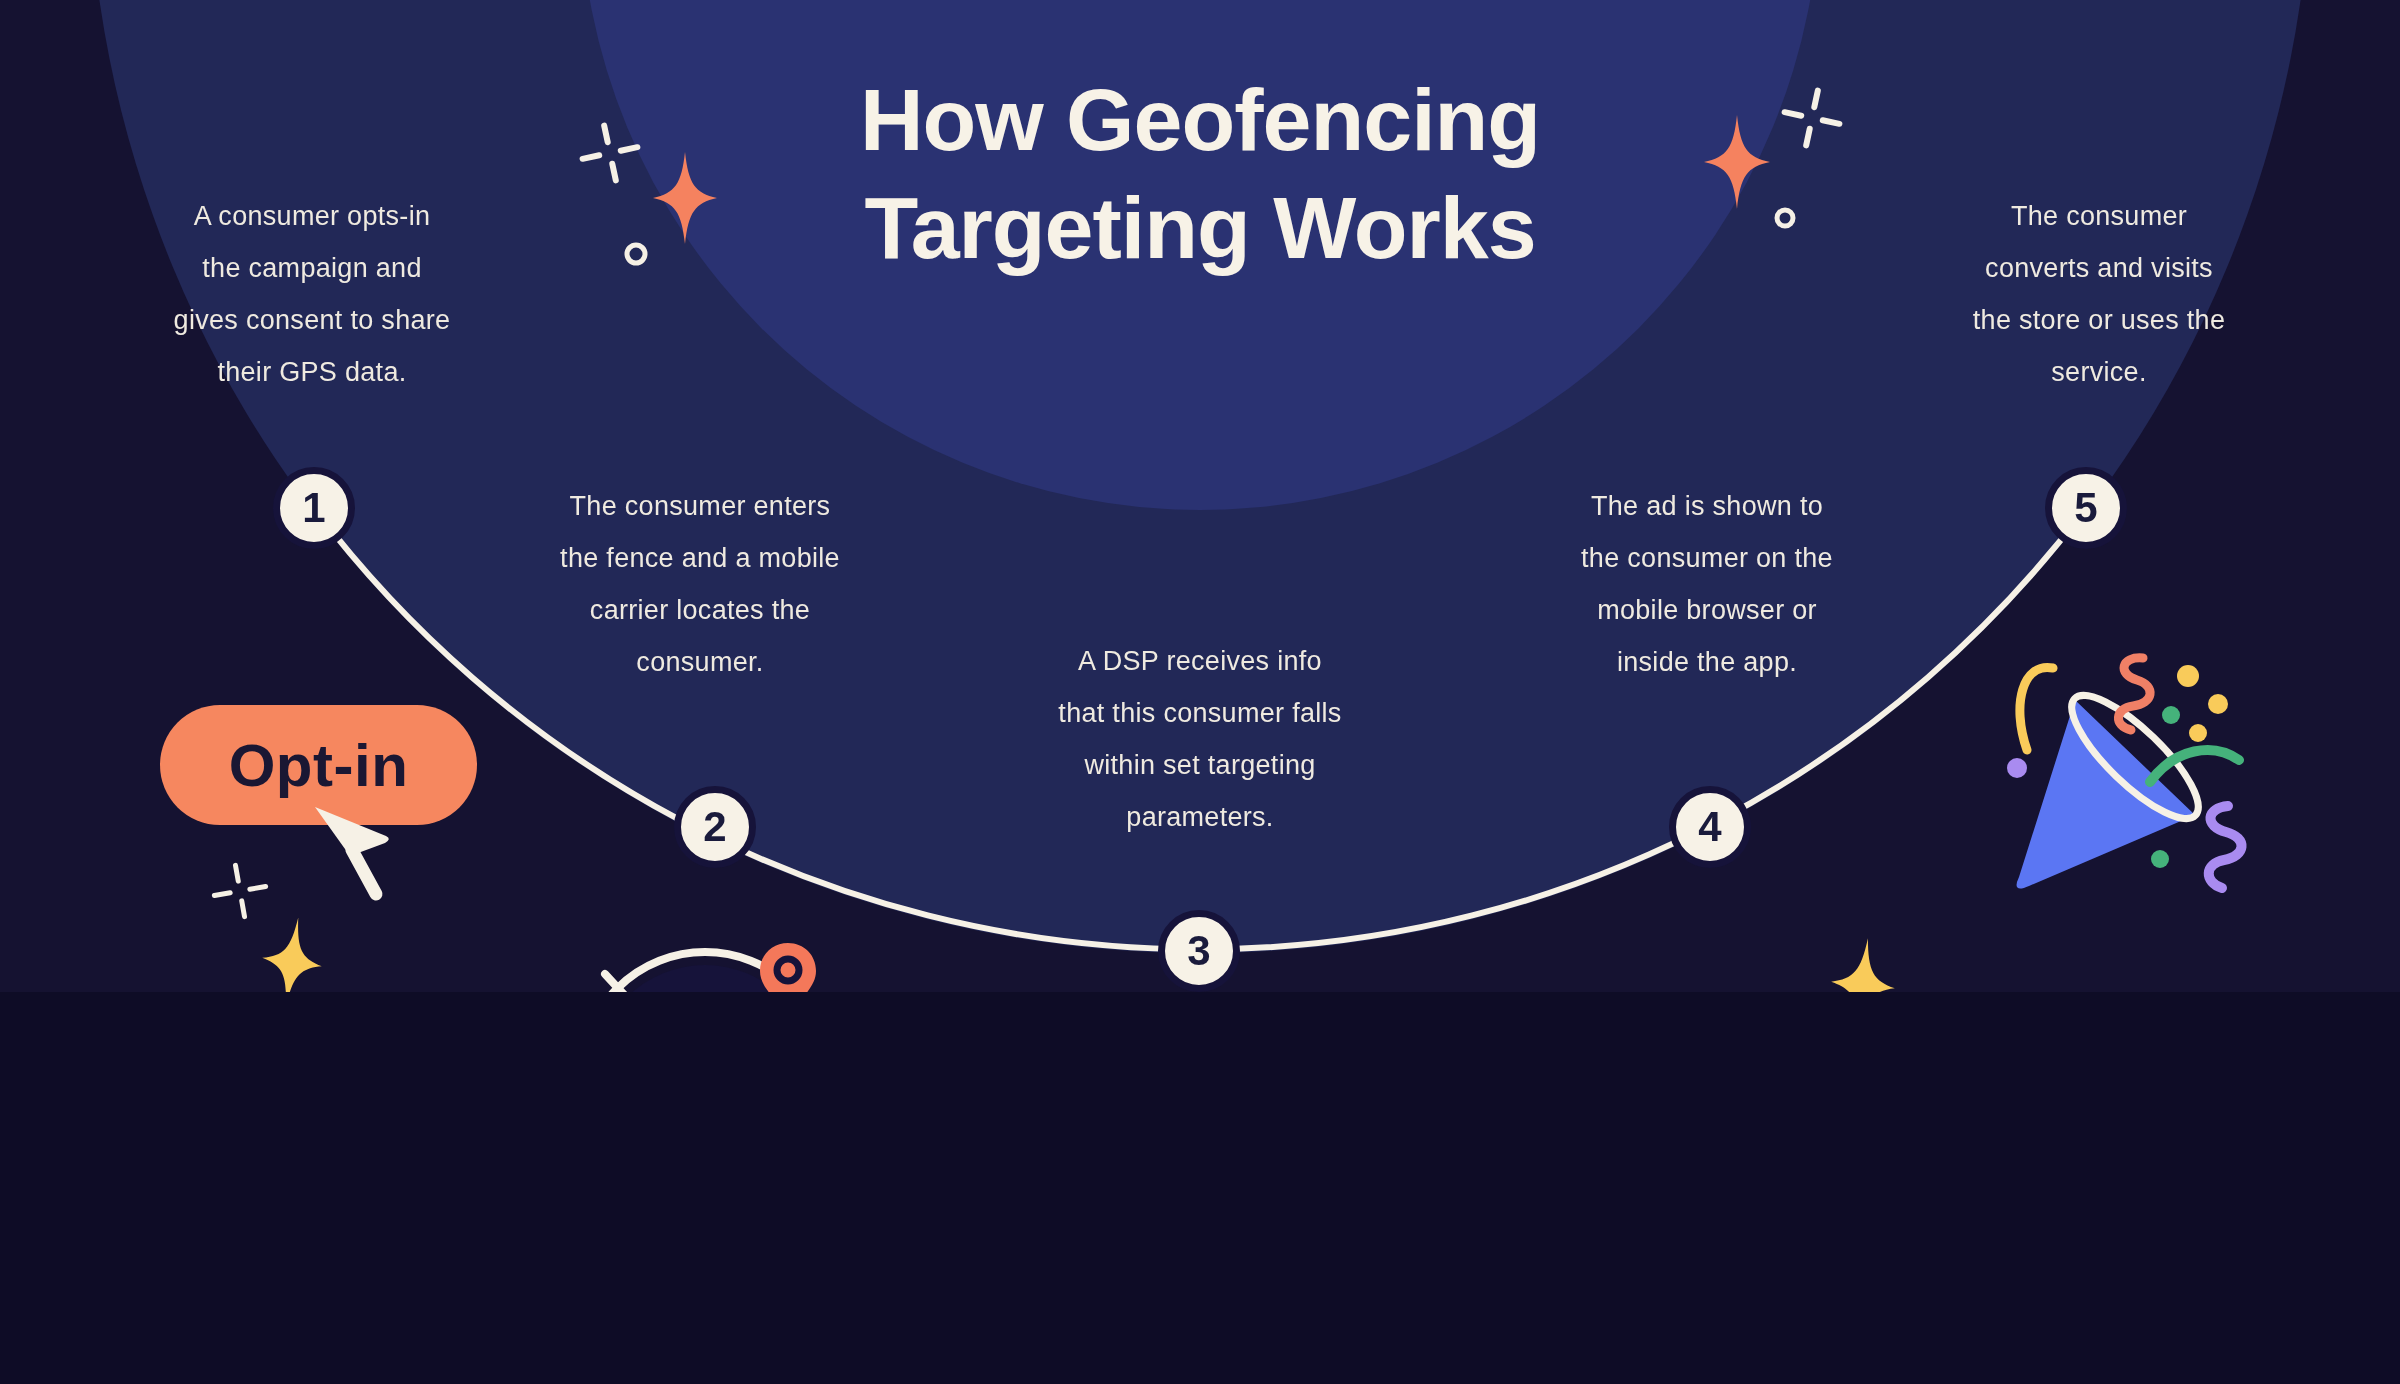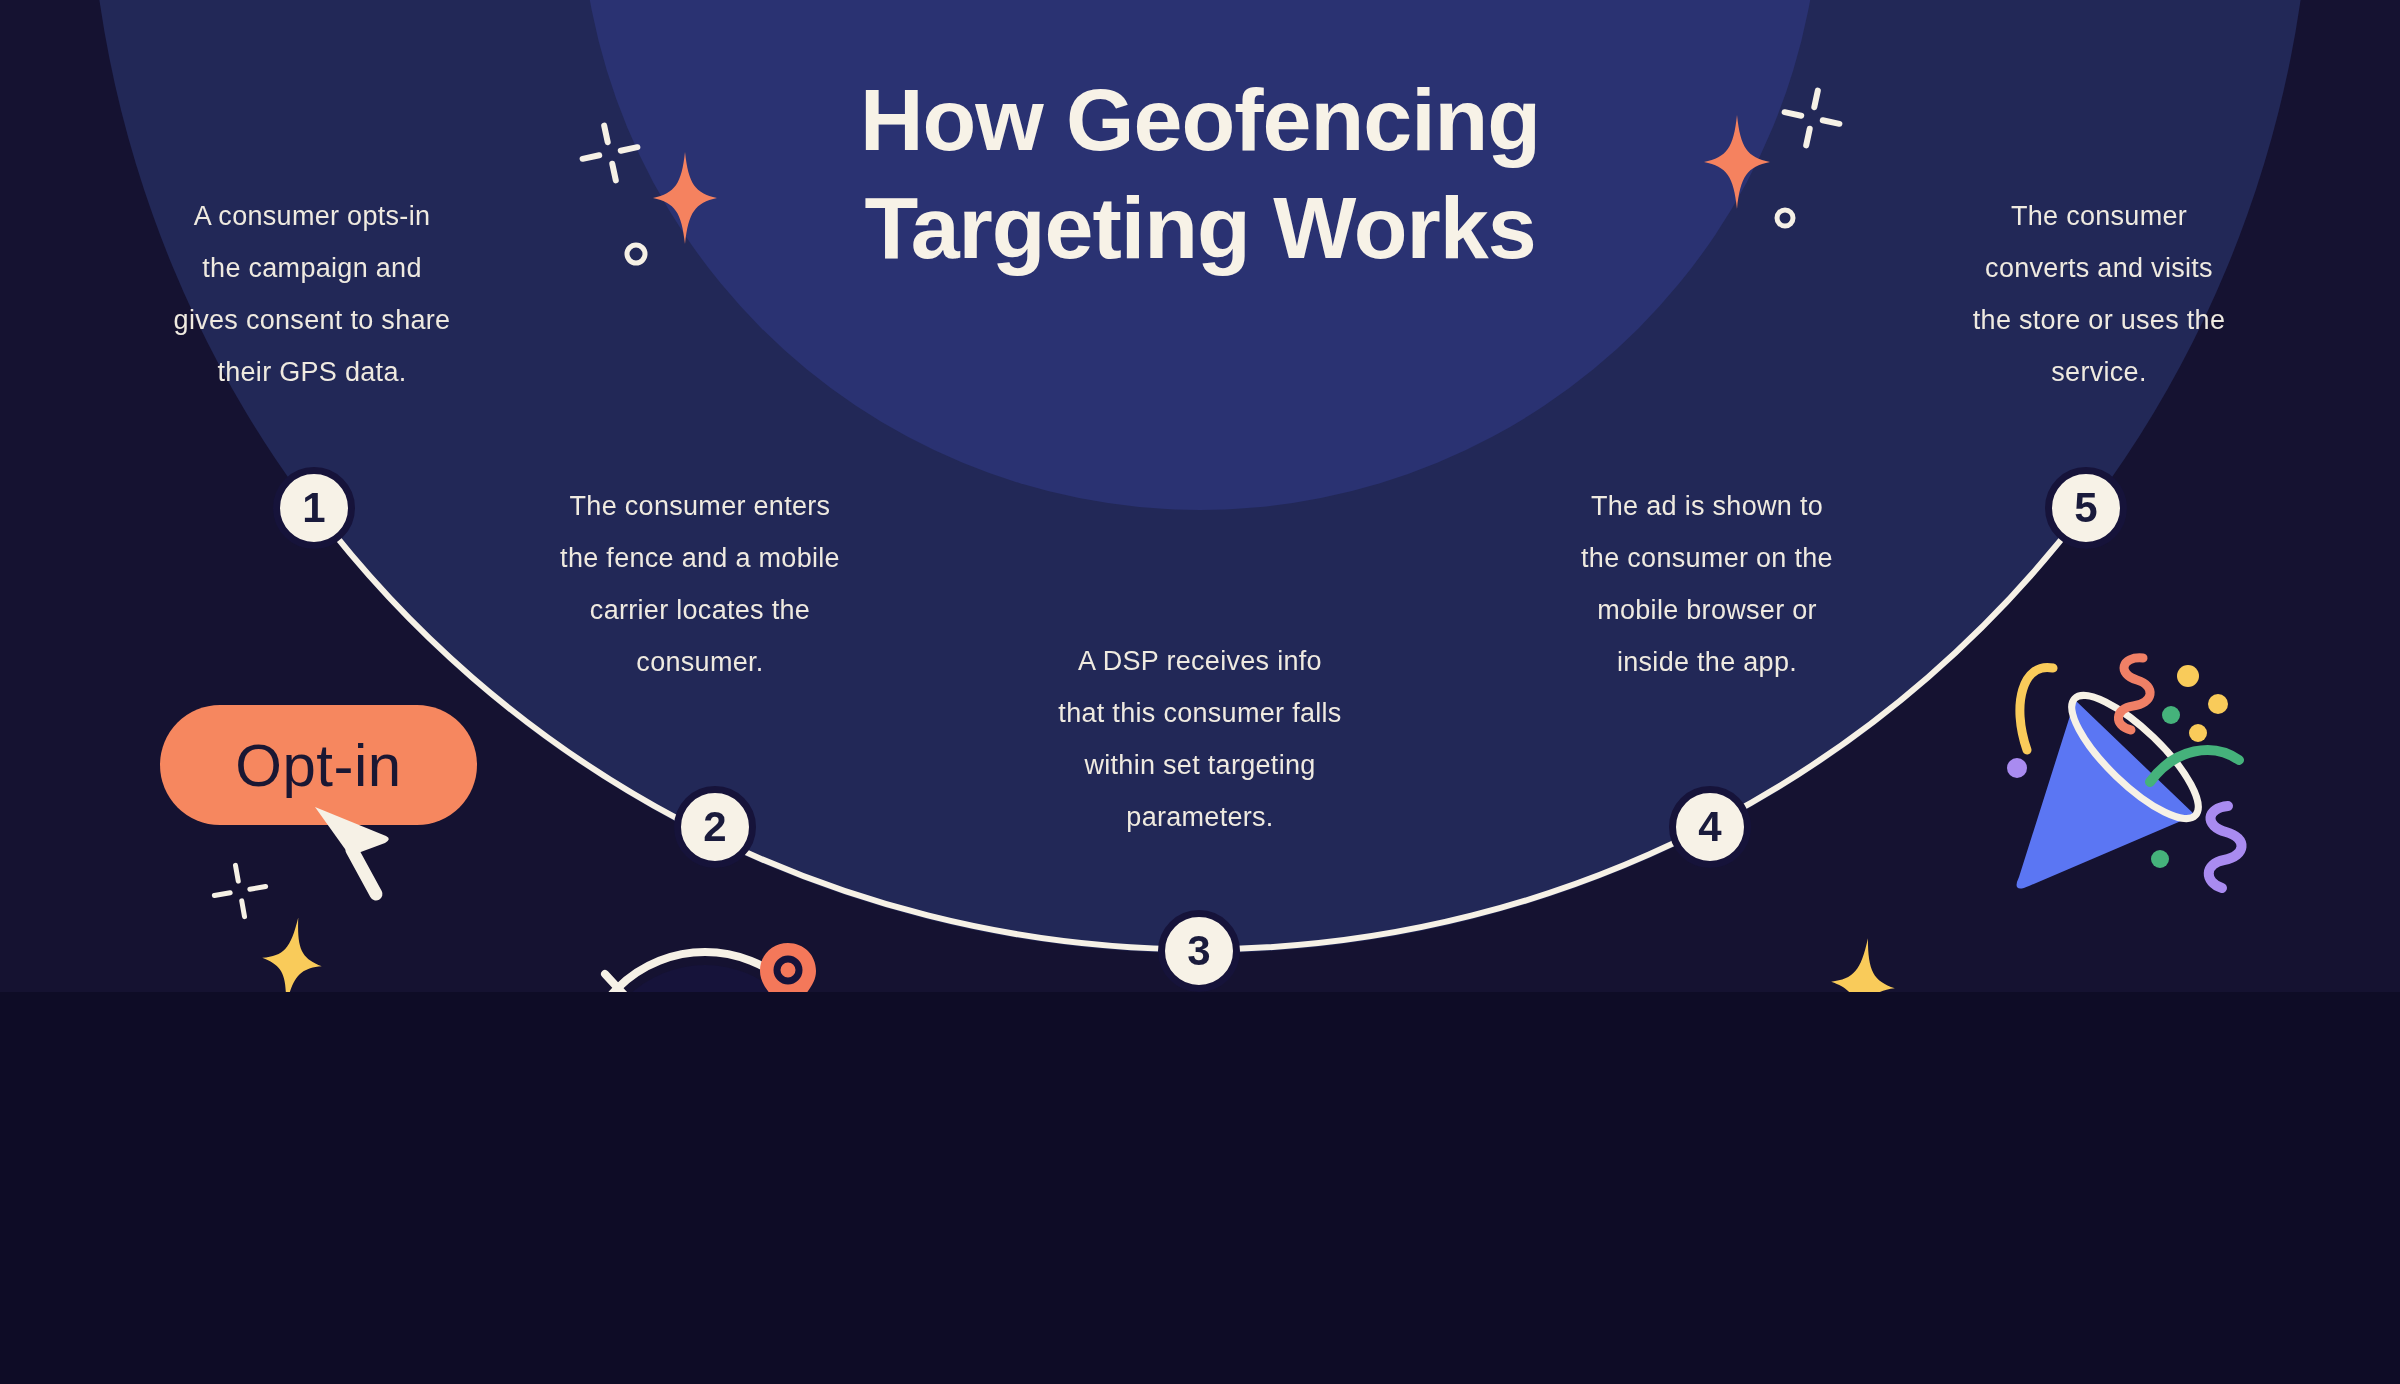--- a/index.html
+++ b/index.html
@@ -33,21 +33,21 @@
     display:flex; align-items:center; justify-content:center;
   }
   .b1{left:273px;  top:467px;}
   .b2{left:674px;  top:786px;}
   .b3{left:1158px; top:910px;}
   .b4{left:1669px; top:786px;}
   .b5{left:2045px; top:467px;}
   .optin{
     position:absolute; left:160px; top:705px; width:317px; height:120px;
     border-radius:62px; background:#F6875F; color:#1A1733;
-    font-size:60px; font-weight:400; letter-spacing:.5px;
+    font-size:60px; font-weight:700; letter-spacing:.5px;
     display:flex; align-items:center; justify-content:center;
     cursor:pointer;
   }
   .ad-label{
     position:absolute; left:1575px; top:1152px; width:300px;
     text-align:center; font-size:60px; font-weight:700; color:#F7F2E7;
   }
 </style>
 </head>
 <body>

